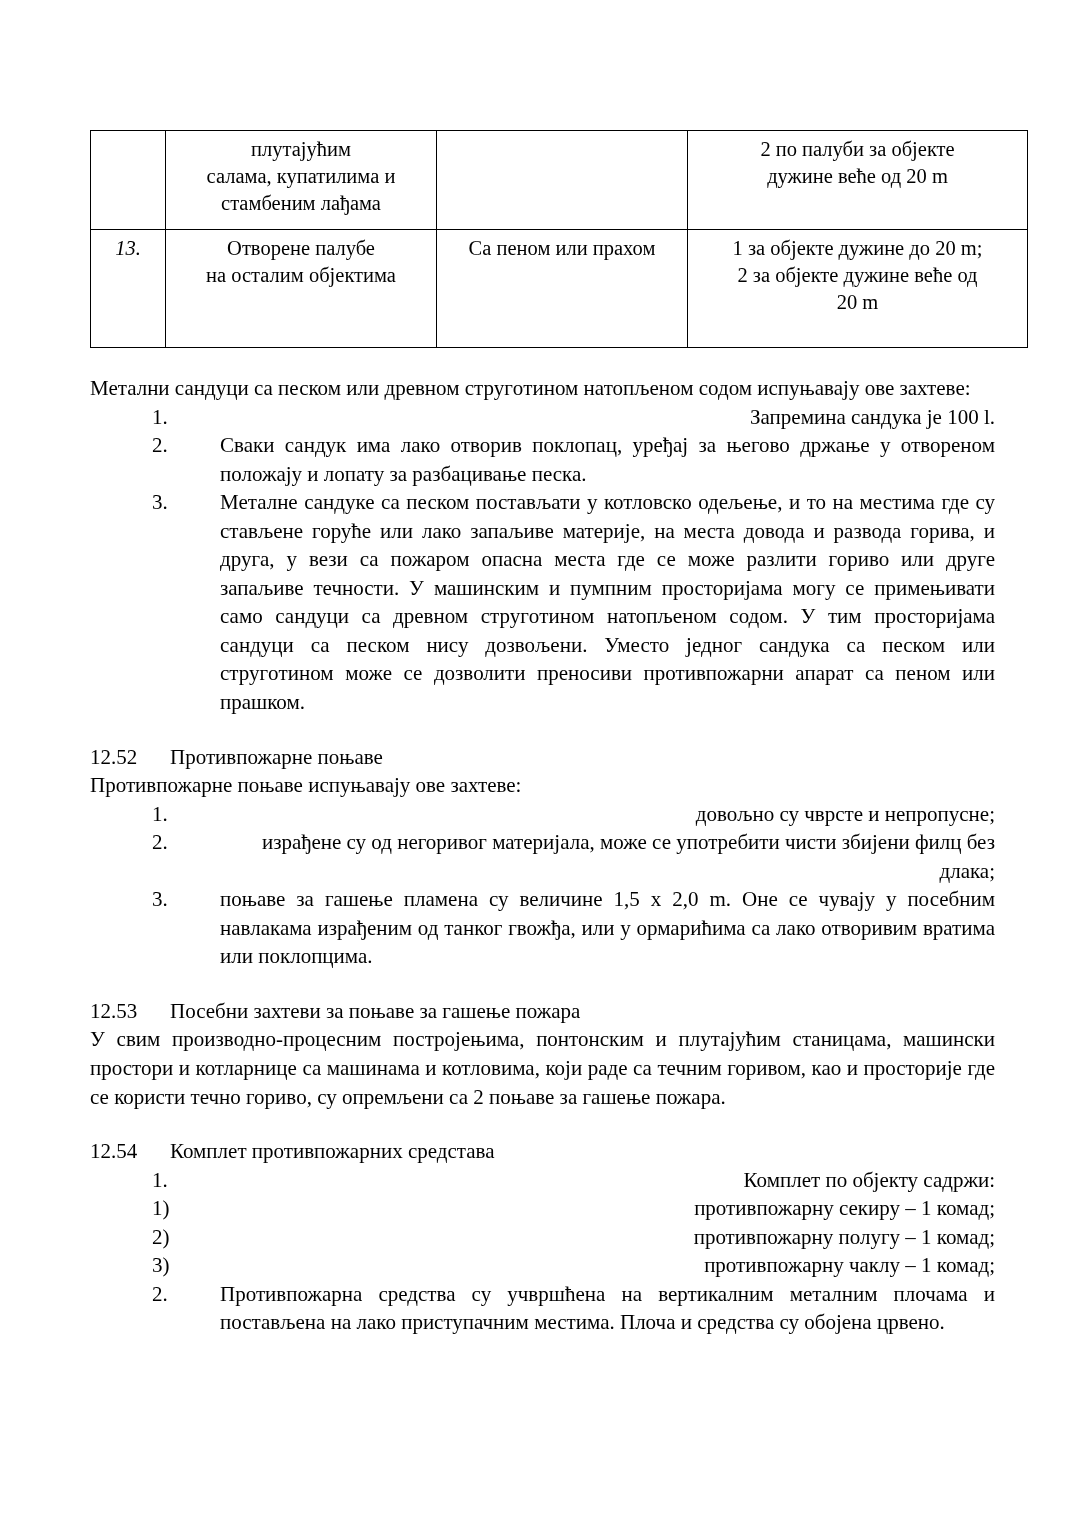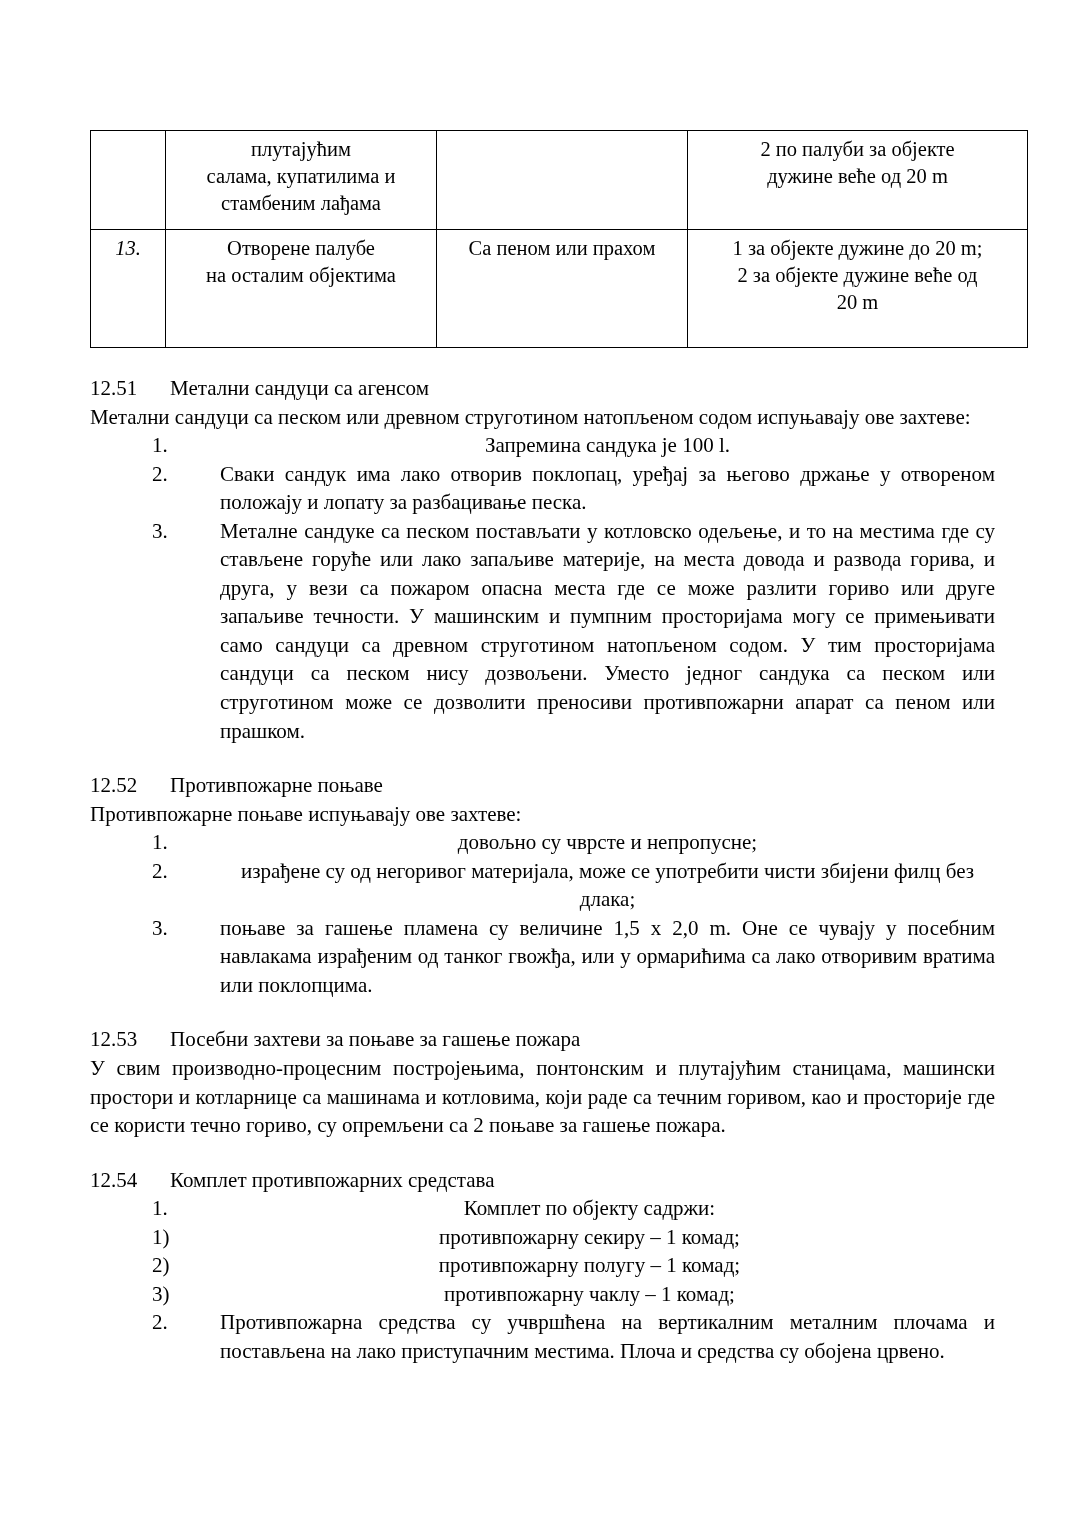--- a/index.html
+++ b/index.html
@@ -73,21 +73,21 @@
   }
   .li .mark {
     flex: 0 0 auto;
     width: 68px;
   }
   .li .mark.narrow { width: 32px; }
   .li .txt {
     flex: 1 1 auto;
     text-align: justify;
   }
-  .li .txt.nojust { text-align: center; }
+  .li .txt.nojust { text-align: right; }
 </style>
 </head>
 <body>
 
 <div class="page">
 
   <table class="doc-table">
     <tbody>
       <tr class="row-tall">
         <td class="col-num"></td>
@@ -112,24 +112,20 @@
         <td class="col-qty">
           <span class="cell-line">1 за објекте дужине до 20 m;</span>
           <span class="cell-line">2 за објекте дужине веће од</span>
           <span class="cell-line">20 m</span>
         </td>
       </tr>
     </tbody>
   </table>
 
   <div class="section">
-    <div class="sec-head">
-      <span class="sec-num">12.51</span>
-      <span class="sec-title">Метални сандуци са агенсом</span>
-    </div>
     <div class="para">Метални сандуци са песком или древном стругoтином натопљеном содом испуњавају ове захтеве:</div>
     <div class="li">
       <span class="mark">1.</span>
       <span class="txt nojust">Запремина сандука је 100 l.</span>
     </div>
     <div class="li">
       <span class="mark">2.</span>
       <span class="txt">Сваки сандук има лако отворив поклопац, уређај за његово држање у отвореном положају и лопату за разбацивање песка.</span>
     </div>
     <div class="li">

